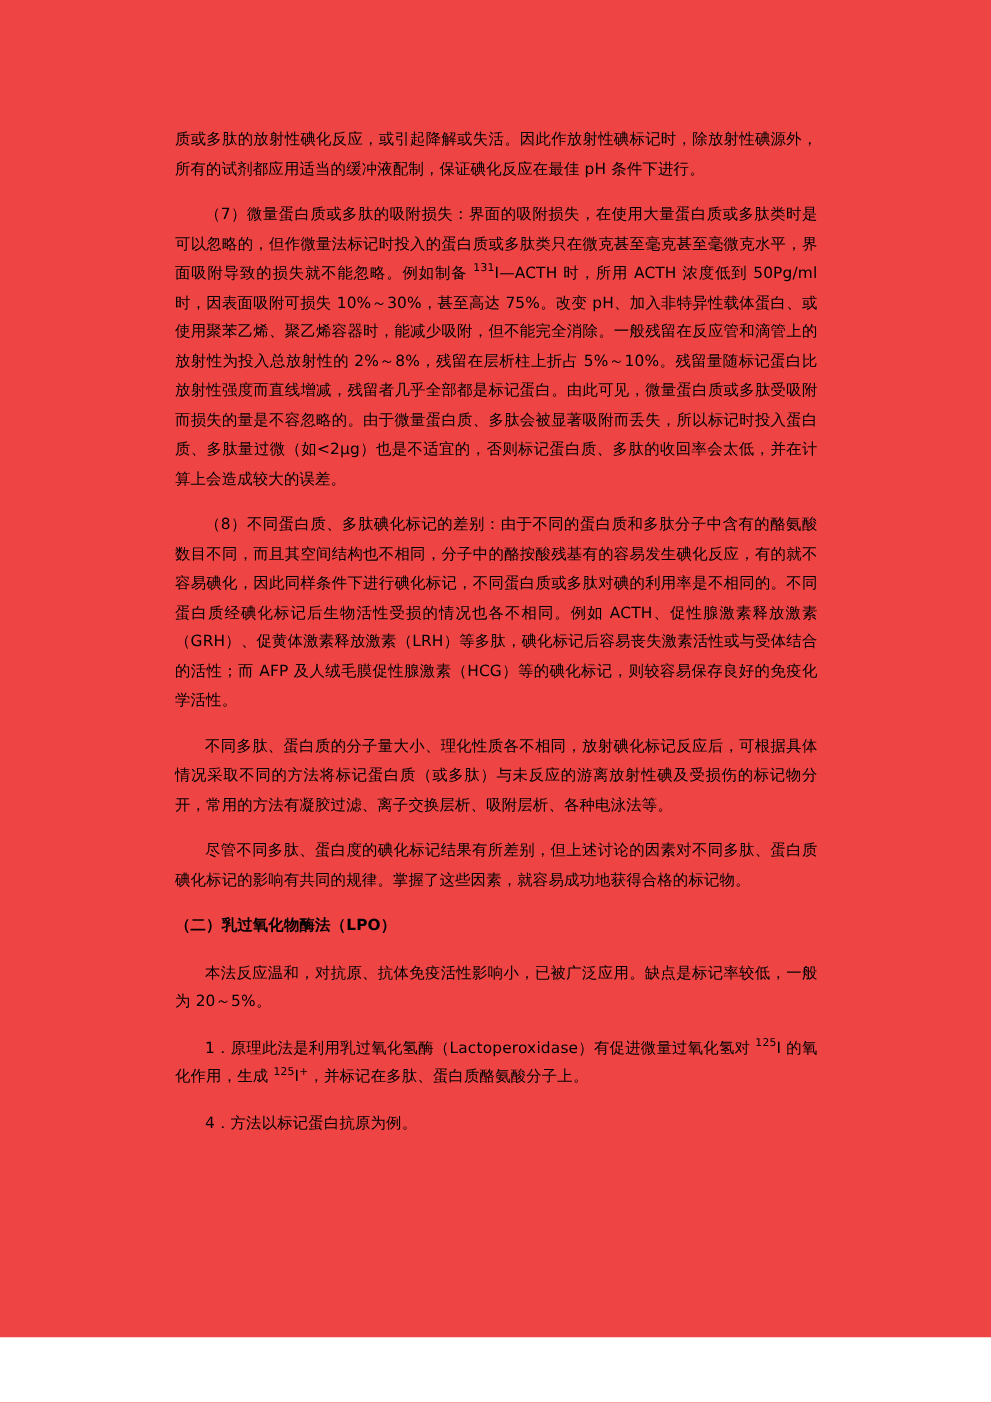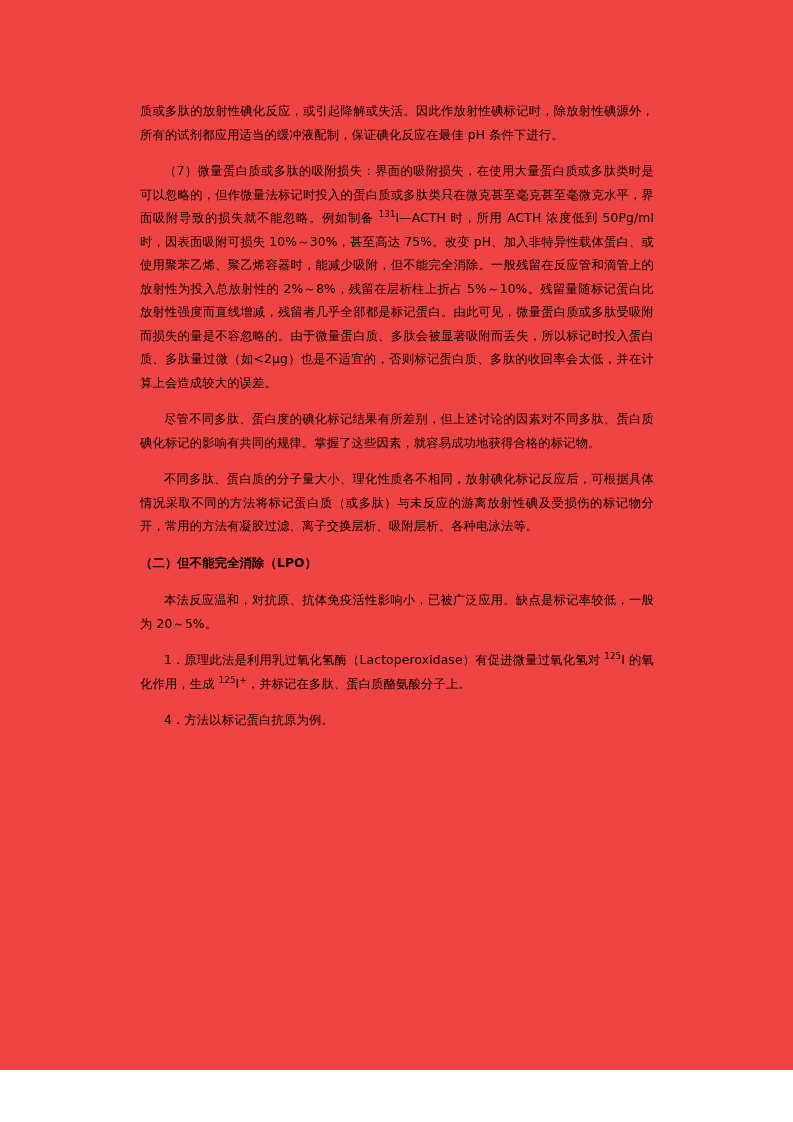--- a/index.html
+++ b/index.html
@@ -55,26 +55,27 @@
 </head>
 <body>
 
 <div class="page">
   <div class="content">
 
     <p>质或多肽的放射性碘化反应，或引起降解或失活。因此作放射性碘标记时，除放射性碘源外，所有的试剂都应用适当的缓冲液配制，保证碘化反应在最佳 pH 条件下进行。</p>
 
     <p class="indent">（7）微量蛋白质或多肽的吸附损失：界面的吸附损失，在使用大量蛋白质或多肽类时是可以忽略的，但作微量法标记时投入的蛋白质或多肽类只在微克甚至毫克甚至毫微克水平，界面吸附导致的损失就不能忽略。例如制备 <sup>131</sup>I—ACTH 时，所用 ACTH 浓度低到 50Pg/ml 时，因表面吸附可损失 10%～30%，甚至高达 75%。改变 pH、加入非特异性载体蛋白、或使用聚苯乙烯、聚乙烯容器时，能减少吸附，但不能完全消除。一般残留在反应管和滴管上的放射性为投入总放射性的 2%～8%，残留在层析柱上折占 5%～10%。残留量随标记蛋白比放射性强度而直线增减，残留者几乎全部都是标记蛋白。由此可见，微量蛋白质或多肽受吸附而损失的量是不容忽略的。由于微量蛋白质、多肽会被显著吸附而丢失，所以标记时投入蛋白质、多肽量过微（如&lt;2μg）也是不适宜的，否则标记蛋白质、多肽的收回率会太低，并在计算上会造成较大的误差。</p>
 
+    <p class="indent">（8）不同蛋白质、多肽碘化标记的差别：由于不同的蛋白质和多肽分子中含有的酪氨酸数目不同，而且其空间结构也不相同，分子中的酪按酸残基有的容易发生碘化反应，有的就不容易碘化，因此同样条件下进行碘化标记，不同蛋白质或多肽对碘的利用率是不相同的。不同蛋白质经碘化标记后生物活性受损的情况也各不相同。例如 ACTH、促性腺激素释放激素（GRH）、促黄体激素释放激素（LRH）等多肽，碘化标记后容易丧失激素活性或与受体结合的活性；而 AFP 及人绒毛膜促性腺激素（HCG）等的碘化标记，则较容易保存良好的免疫化学活性。</p>
+
+    <p class="indent">不同多肽、蛋白质的分子量大小、理化性质各不相同，放射碘化标记反应后，可根据具体情况采取不同的方法将标记蛋白质（或多肽）与未反应的游离放射性碘及受损伤的标记物分开，常用的方法有凝胶过滤、离子交换层析、吸附层析、各种电泳法等。</p>
 
     <p class="indent">尽管不同多肽、蛋白度的碘化标记结果有所差别，但上述讨论的因素对不同多肽、蛋白质碘化标记的影响有共同的规律。掌握了这些因素，就容易成功地获得合格的标记物。</p>
 
-    <p class="indent">不同多肽、蛋白质的分子量大小、理化性质各不相同，放射碘化标记反应后，可根据具体情况采取不同的方法将标记蛋白质（或多肽）与未反应的游离放射性碘及受损伤的标记物分开，常用的方法有凝胶过滤、离子交换层析、吸附层析、各种电泳法等。</p>
-
-    <p class="indent heading">（二）但不能完全消除（LPO）</p>
+    <p class="indent heading">（二）乳过氧化物酶法（LPO）</p>
 
     <p class="indent">本法反应温和，对抗原、抗体免疫活性影响小，已被广泛应用。缺点是标记率较低，一般为 20～5%。</p>
 
     <p class="indent">1．原理此法是利用乳过氧化氢酶（Lactoperoxidase）有促进微量过氧化氢对 <sup>125</sup>I 的氧化作用，生成 <sup>125</sup>I<sup>+</sup>，并标记在多肽、蛋白质酪氨酸分子上。</p>
 
     <p class="indent">4．方法以标记蛋白抗原为例。</p>
 
 
   </div>
 </div>

